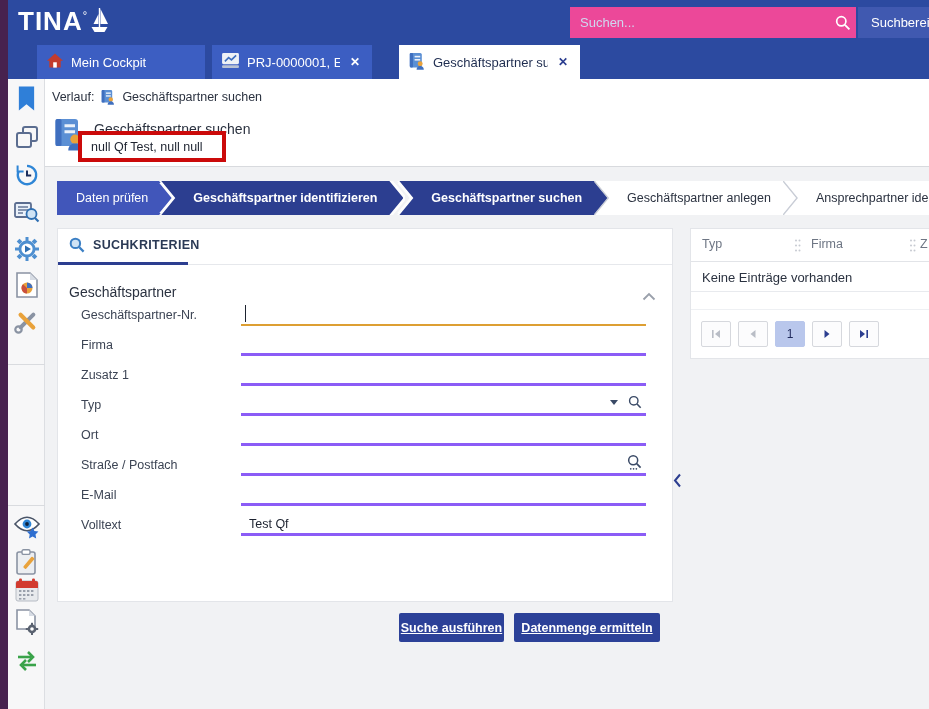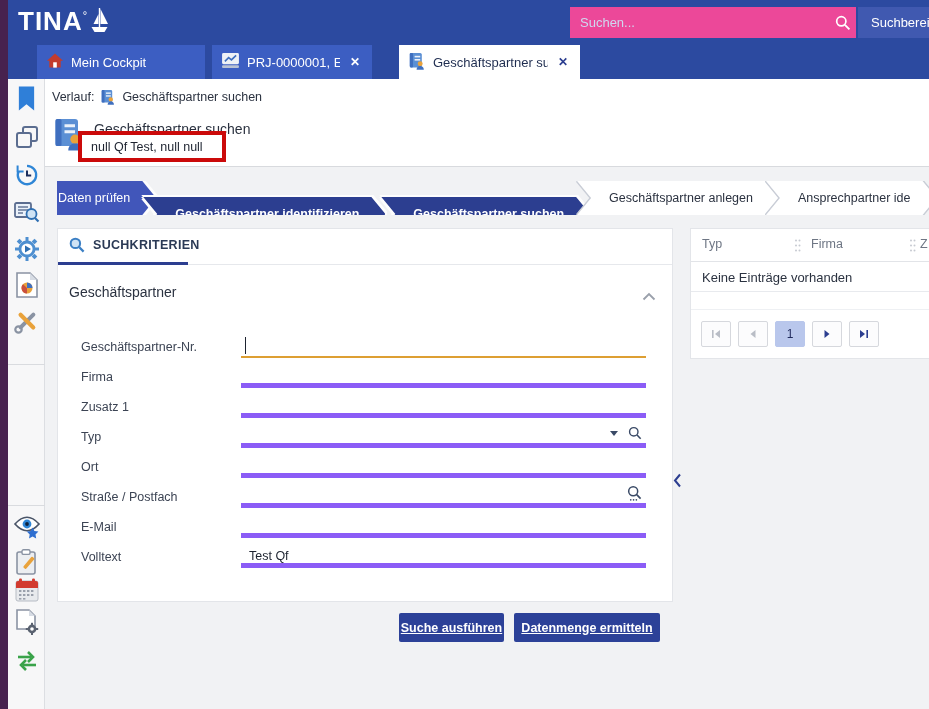--- a/index.html
+++ b/index.html
@@ -40,37 +40,37 @@
   .subtitle-box { position:absolute; left:78px; top:131px; width:148px; height:31px; border:4px solid #cb0a0a; background:#fff; z-index:5; display:flex; align-items:center; padding-left:9px; font-size:12.5px; color:#1d2330; white-space:nowrap; }
 
   
   .wf { position:absolute; left:57px; top:181px; width:872px; height:34px; display:flex; overflow:hidden; }
   .stepwrap { filter:drop-shadow(2px 0 0 #fdfdfd) drop-shadow(-2px 0 0 #fdfdfd) drop-shadow(0 2px 0 #fdfdfd) drop-shadow(0 -2px 0 #fdfdfd); margin-left:-13px; flex:0 0 auto; }
   .stepwrap.w-first { margin-left:0; }
   .stepwrap.w-gapped { margin-left:-4px; }
   .stepwrap.w-todo { filter:drop-shadow(1px 0 0 #c9cdd6) drop-shadow(-1px 0 0 #c9cdd6) drop-shadow(0 1px 0 #c9cdd6) drop-shadow(0 -1px 0 #c9cdd6); }
   .step { height:34px; display:flex; align-items:center; justify-content:center; font-size:12.5px; color:#fff; padding:0 26px 0 32px;
     clip-path:polygon(0 0, calc(100% - 14px) 0, 100% 50%, calc(100% - 14px) 100%, 0 100%, 14px 50%); white-space:nowrap; }
-  .step.s-first { clip-path:polygon(0 0, calc(100% - 14px) 0, 100% 50%, calc(100% - 14px) 100%, 0 100%); padding-left:1px; }
+  .step.s-first { clip-path:polygon(0 0, calc(100% - 14px) 0, 100% 50%, calc(100% - 14px) 100%, 0 100%); padding-left:19px; }
   .s-light { background:#4156ba; }
-  .s-dark  { background:#2c3e90; font-weight:bold;margin-top:16px; }
+  .s-dark  { background:#2c3e90; font-weight:bold; }
   .s-todo  { background:#fff; color:#2b3240; }
 
   
   .panel { position:absolute; left:57px; top:228px; width:616px; height:374px; background:#fff; border:1px solid #e3e5e9; }
   .crit-tab { position:absolute; left:0; top:0; width:100%; height:36px; border-bottom:1px solid #e6e8ec;text-align:center; }
   .crit-tab-inner { position:absolute; left:11px; top:8px; display:flex; align-items:center; gap:8px; font-size:12.5px; font-weight:bold; color:#2b3a55; letter-spacing:0.3px; }
   .crit-underline { position:absolute; left:0; top:33px; width:130px; height:3px; background:#2c3e90; }
   .section-head { position:absolute; left:11px; top:55px; font-size:14px; color:#2b3240;text-align:right; }
   .section-chevron { position:absolute; right:16px; top:58px; }
 
-  .fields { position:absolute; left:0; top:104px; width:100%; }
+  .fields { position:absolute; left:0; top:72px; width:100%; }
   .frow { position:relative; height:30px; }
   .flabel { position:absolute; left:23px; top:7px; font-size:12.5px; color:#3c4454; white-space:nowrap; }
-  .fcell { position:absolute; left:183px; top:2px; width:405px; height:23px; border-bottom:5px solid #8b5cf6; display:flex; align-items:center; justify-content:flex-end; gap:10px; padding:0 4px 2px 4px; }
+  .fcell { position:absolute; left:183px; top:2px; width:405px; height:23px; border-bottom:3px solid #8b5cf6; display:flex; align-items:center; justify-content:flex-end; gap:10px; padding:0 4px 2px 4px; }
   .fcell.focused { border-bottom:2px solid #dd9f33; }
   .fvalue { position:absolute; left:8px; top:4px; font-size:12.5px; color:#1d2330; }
   .cursor-bar { position:absolute; left:4px; top:2px; width:1px; height:17px; background:#1d2330; }
   .caret-down { width:0; height:0; border-left:4px solid transparent; border-right:4px solid transparent; border-top:5px solid #3a4a66; }
 
   
   .btn { position:absolute; top:613px; height:29px; background:#2c4198; color:#fff; font-size:12.5px; font-weight:bold; border:none; border-radius:2px; font-family:"Liberation Sans", sans-serif; cursor:pointer;text-decoration:underline; }
   .btn-search { left:399px; width:105px; }
   .btn-count  { left:514px; width:146px; }
 

